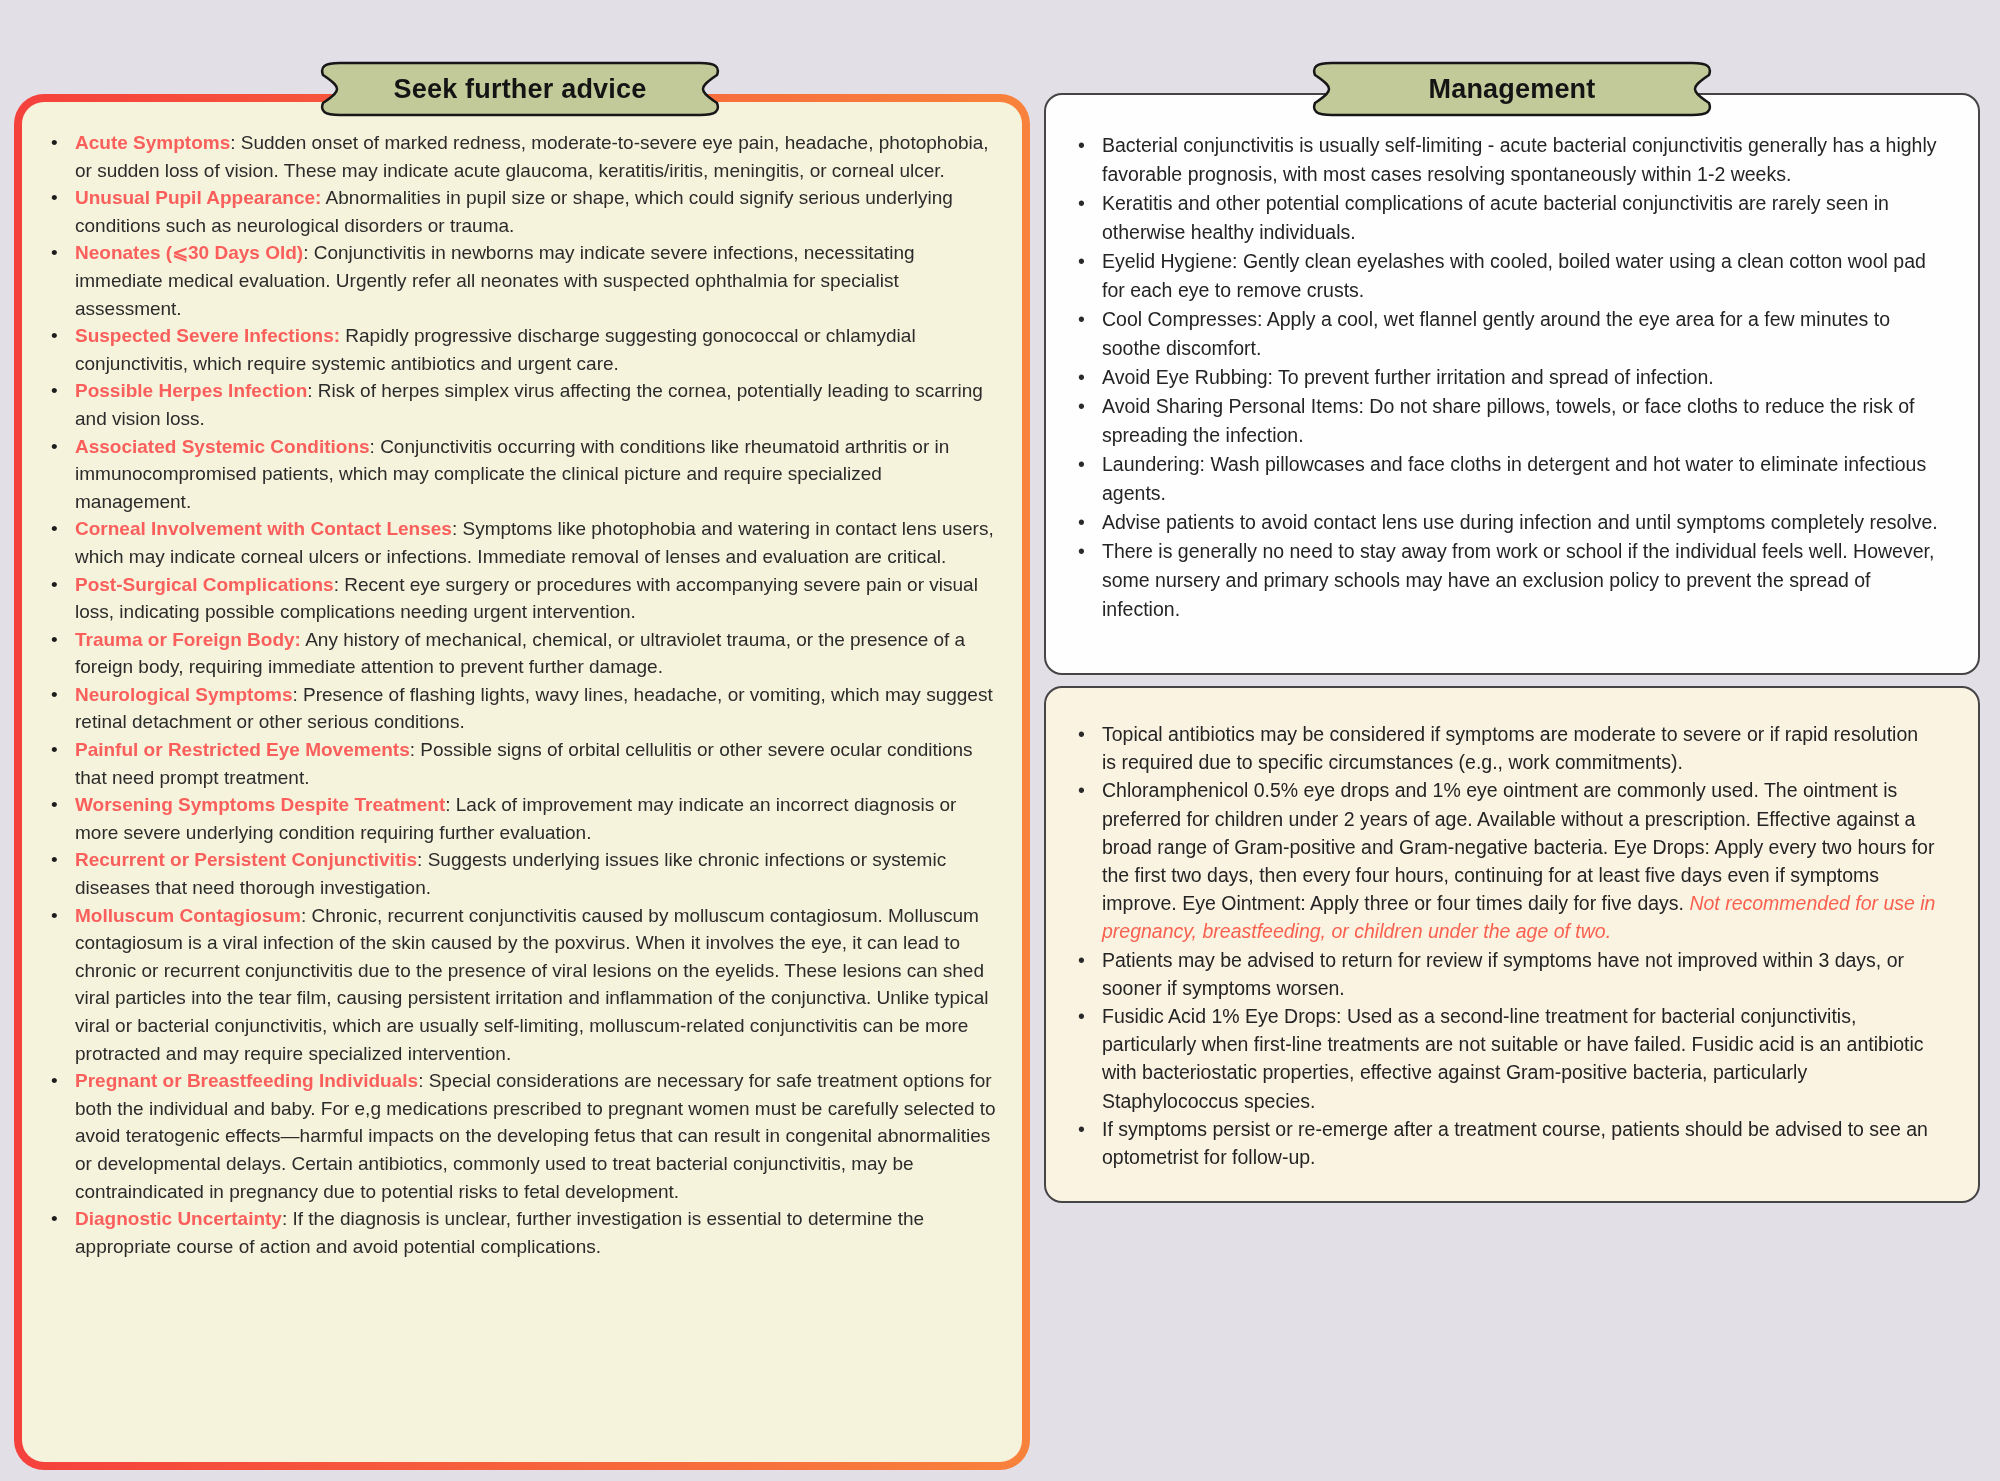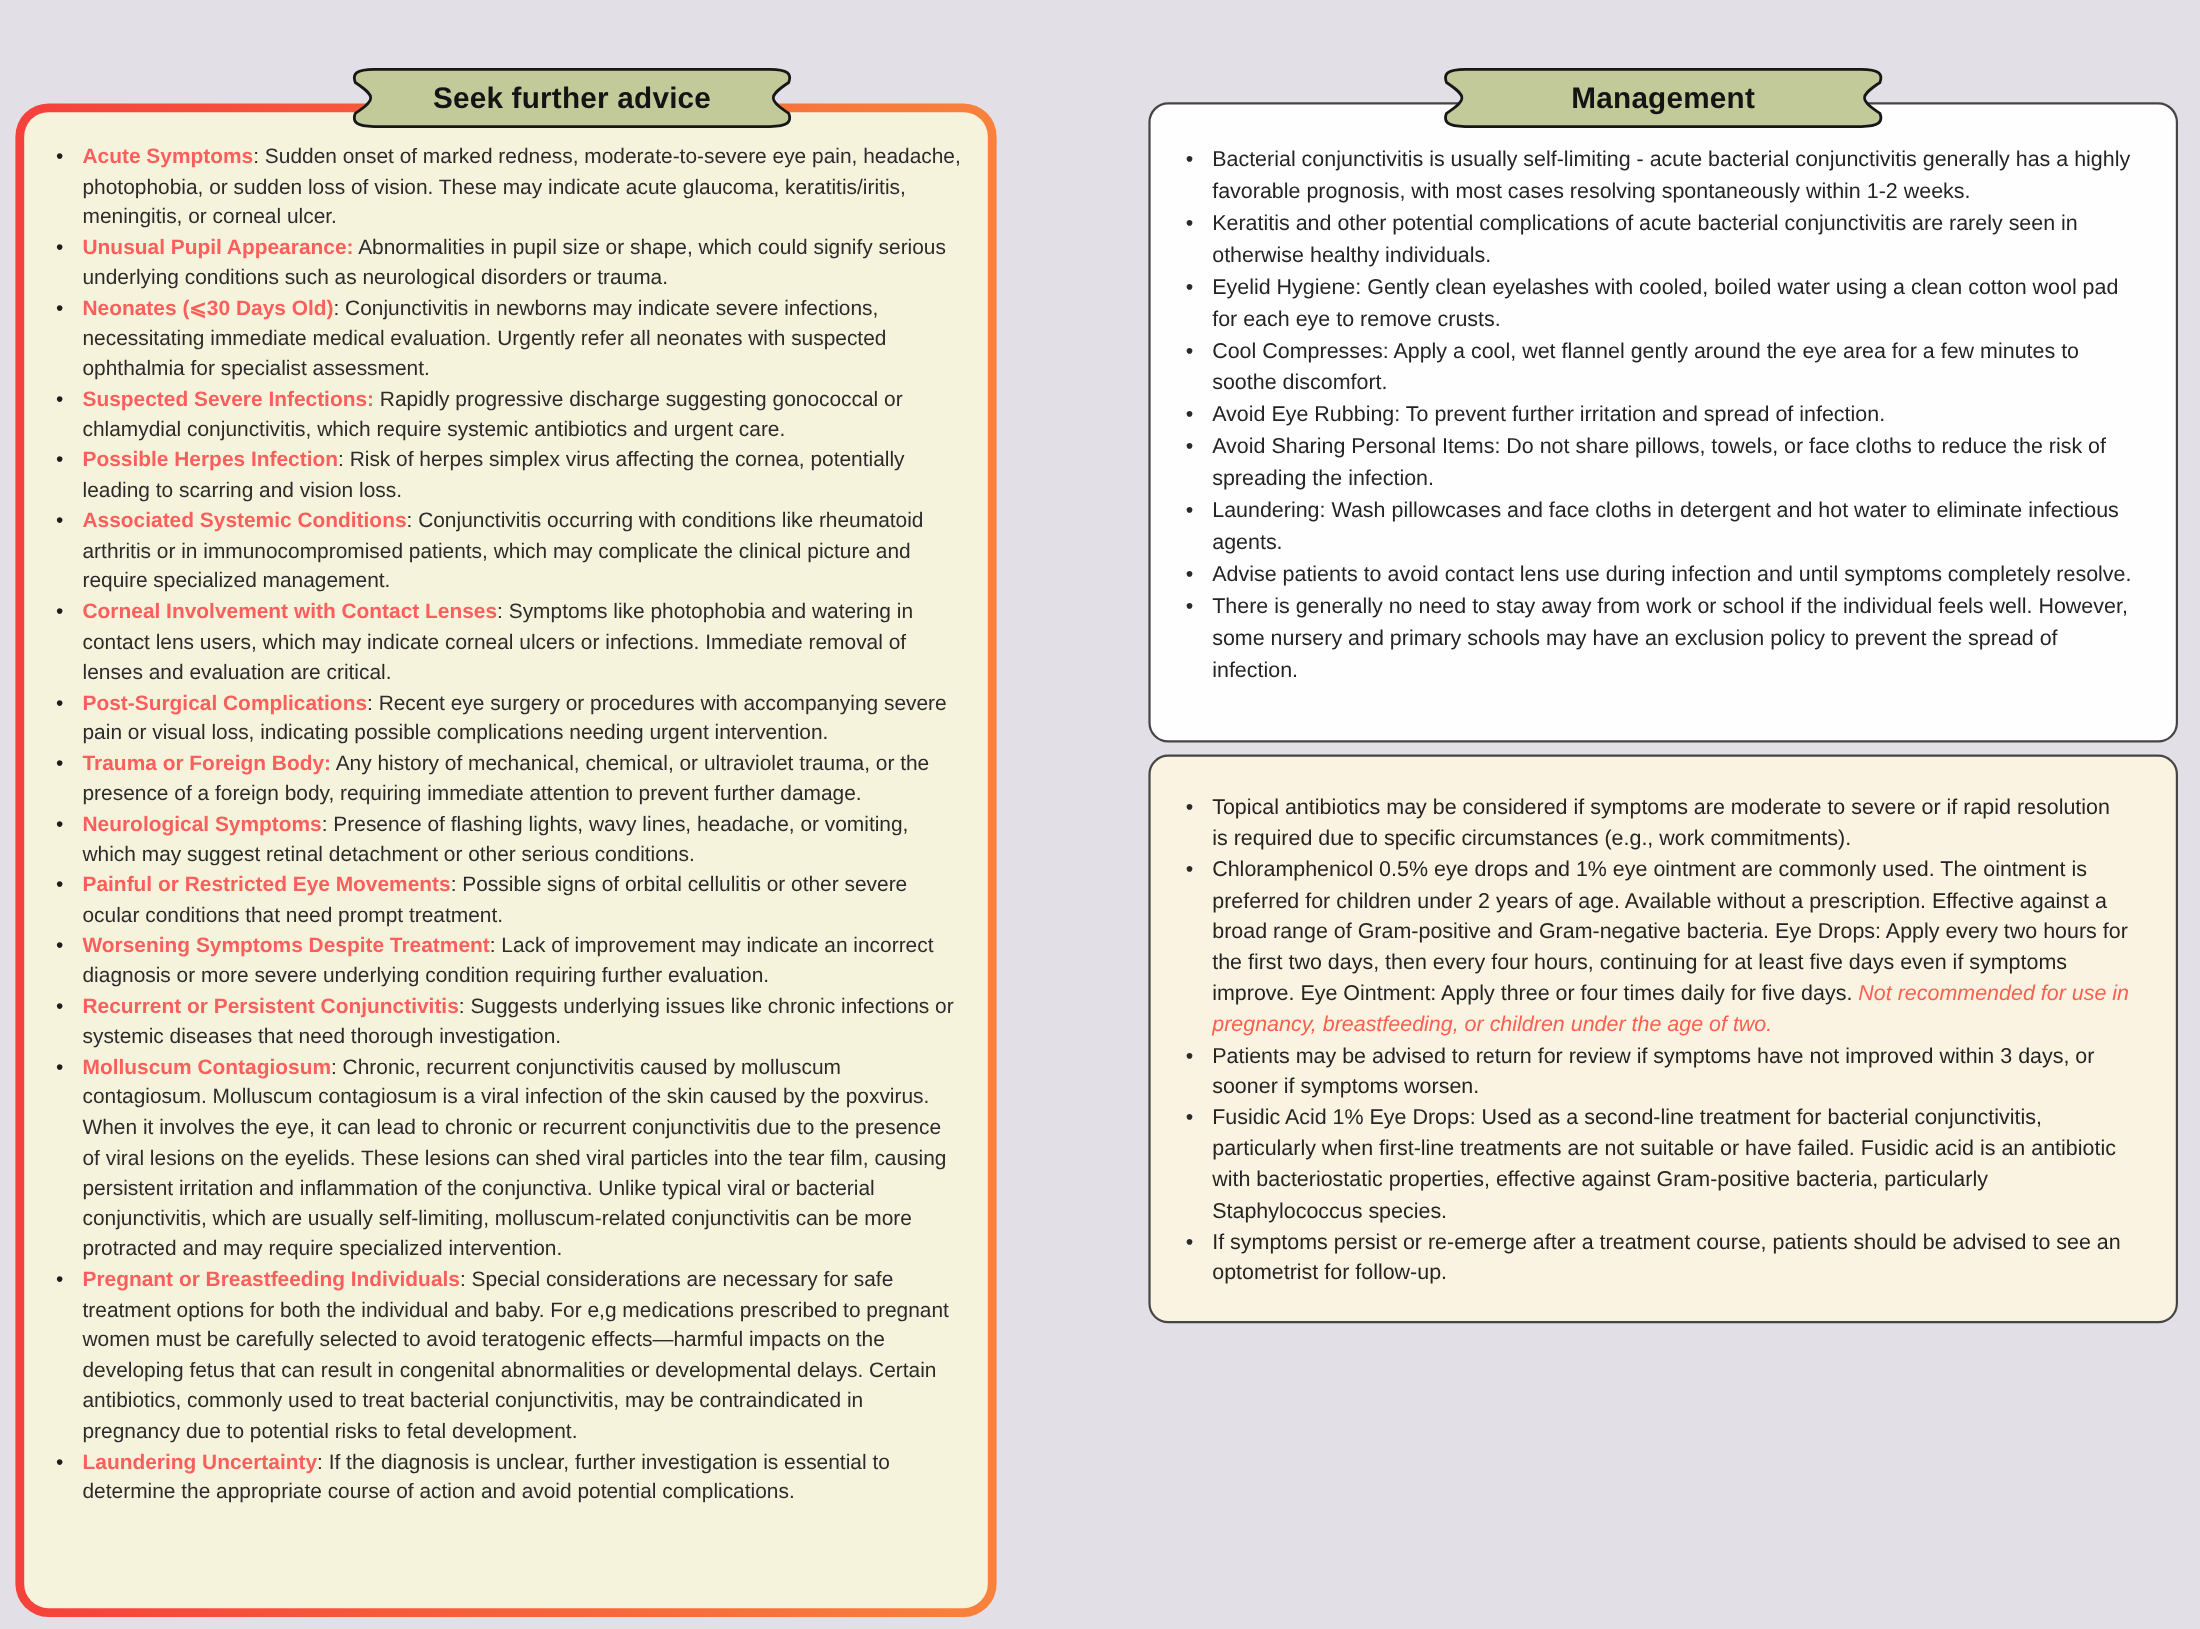--- a/index.html
+++ b/index.html
@@ -4,21 +4,21 @@
 <style>
   html,body { margin:0; padding:0; }
   .page {
     position:relative; width:2000px; height:1481px;
     background:#e2dfe7; overflow:hidden;
     font-family:"Liberation Sans", sans-serif;
   }
 
   
   .panel-left {
-    position:absolute; left:14px; top:94px; width:892px; height:1376px;
+    position:absolute; left:14px; top:94px; width:1016px; height:1376px;
     border-radius:30px; box-sizing:border-box; padding:8px;
     background:linear-gradient(90deg,#f5413c 0%,#f8823c 100%);
   }
   .panel-left-inner {
     width:100%; height:100%; box-sizing:border-box;
     background:#f6f3dc; border-radius:22px;
     padding:27px 22px 16px 20px;
   }
   .advice-list { margin:0; padding:0; list-style:none;
     font-size:19px; line-height:27.6px; color:#2b2b2b; }
@@ -84,21 +84,21 @@
           <li class="advice-item"><span class="item-title">Painful or Restricted Eye Movements</span><span class="item-body">: Possible signs of orbital cellulitis or other severe ocular conditions that need prompt treatment.</span></li>
 
           <li class="advice-item"><span class="item-title">Worsening Symptoms Despite Treatment</span><span class="item-body">: Lack of improvement may indicate an incorrect diagnosis or more severe underlying condition requiring further evaluation.</span></li>
 
           <li class="advice-item"><span class="item-title">Recurrent or Persistent Conjunctivitis</span><span class="item-body">: Suggests underlying issues like chronic infections or systemic diseases that need thorough investigation.</span></li>
 
           <li class="advice-item"><span class="item-title">Molluscum Contagiosum</span><span class="item-body">: Chronic, recurrent conjunctivitis caused by molluscum contagiosum. Molluscum contagiosum is a viral infection of the skin caused by the poxvirus. When it involves the eye, it can lead to chronic or recurrent conjunctivitis due to the presence of viral lesions on the eyelids. These lesions can shed viral particles into the tear film, causing persistent irritation and inflammation of the conjunctiva. Unlike typical viral or bacterial conjunctivitis, which are usually self-limiting, molluscum-related conjunctivitis can be more protracted and may require specialized intervention.</span></li>
 
           <li class="advice-item"><span class="item-title">Pregnant or Breastfeeding Individuals</span><span class="item-body">: Special considerations are necessary for safe treatment options for both the individual and baby. For e,g medications prescribed to pregnant women must be carefully selected to avoid teratogenic effects—harmful impacts on the developing fetus that can result in congenital abnormalities or developmental delays. Certain antibiotics, commonly used to treat bacterial conjunctivitis, may be contraindicated in pregnancy due to potential risks to fetal development.</span></li>
 
-          <li class="advice-item"><span class="item-title">Laundering Uncertainty</span><span class="item-body">: If the diagnosis is unclear, further investigation is essential to determine the appropriate course of action and avoid potential complications.</span></li>
+          <li class="advice-item"><span class="item-title">Diagnostic Uncertainty</span><span class="item-body">: If the diagnosis is unclear, further investigation is essential to determine the appropriate course of action and avoid potential complications.</span></li>
         </ul>
     </div>
   </section>
 
   <div class="ribbon ribbon-left">
     <svg viewBox="0 0 400 56" preserveAspectRatio="none">
       <path d="M 20 2 H 380 C 396 2 400 6 397 14 C 385 22 383 25 383 28 C 383 31 385 34 397 42 C 400 50 396 54 380 54 H 20 C 4 54 0 50 3 42 C 15 34 17 31 17 28 C 17 25 15 22 3 14 C 0 6 4 2 20 2 Z" fill="#c3ca99" stroke="#171717" stroke-width="2.5"></path>
     </svg>
     <span class="ribbon-label">Seek further advice</span>
   </div>

